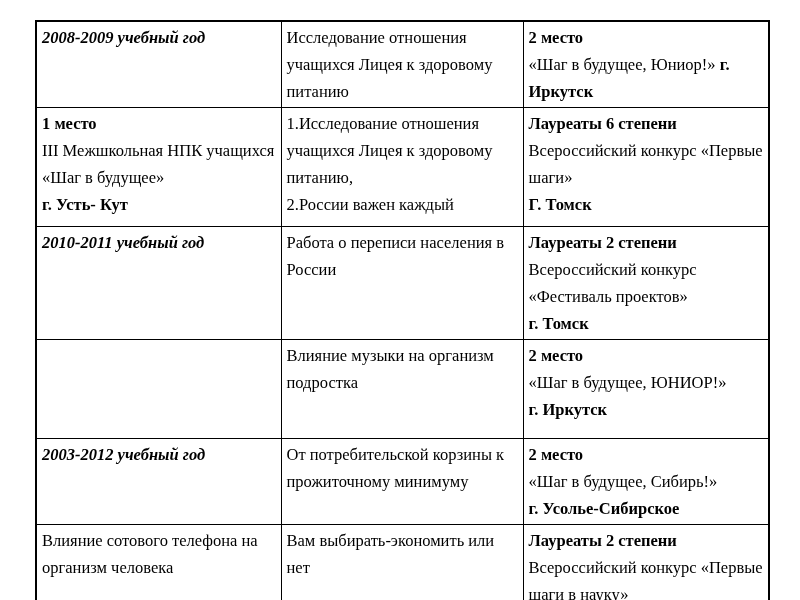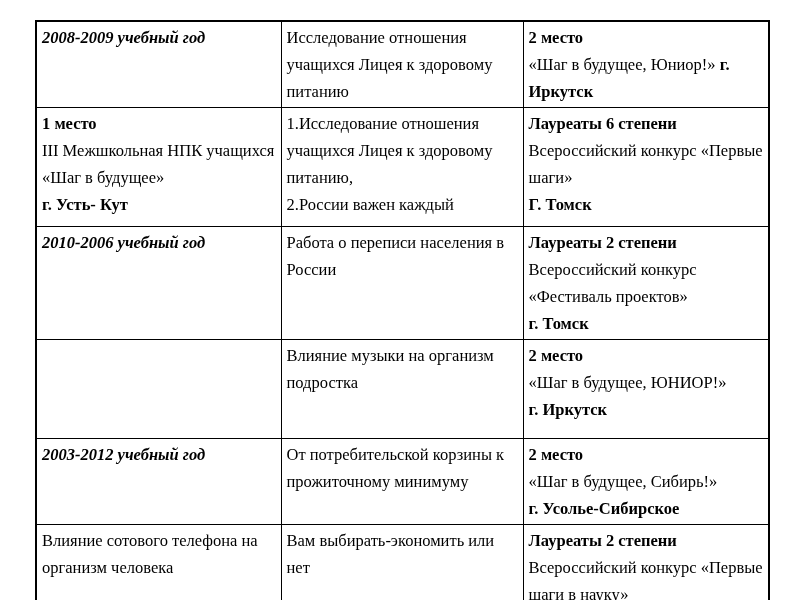--- a/index.html
+++ b/index.html
@@ -71,21 +71,21 @@
             <div class="para"><span>2.России важен каждый</span></div>
           </td>
           <td>
             <div class="para"><span class="b">Лауреаты 6 степени</span></div>
             <div class="para"><span>Всероссийский конкурс «Первые шаги»</span></div>
             <div class="para"><span class="b">Г. Томск</span></div>
           </td>
         </tr>
         <tr style="height: 101px;">
           <td>
-            <div class="para"><span class="b i">2010-2006 учебный год</span></div>
+            <div class="para"><span class="b i">2010-2011 учебный год</span></div>
           </td>
           <td>
             <div class="para"><span>Работа о переписи населения в России</span></div>
           </td>
           <td>
             <div class="para"><span class="b">Лауреаты 2 степени</span></div>
             <div class="para"><span>Всероссийский конкурс «Фестиваль проектов»</span></div>
             <div class="para"><span class="b">г. Томск</span></div>
           </td>
         </tr>

